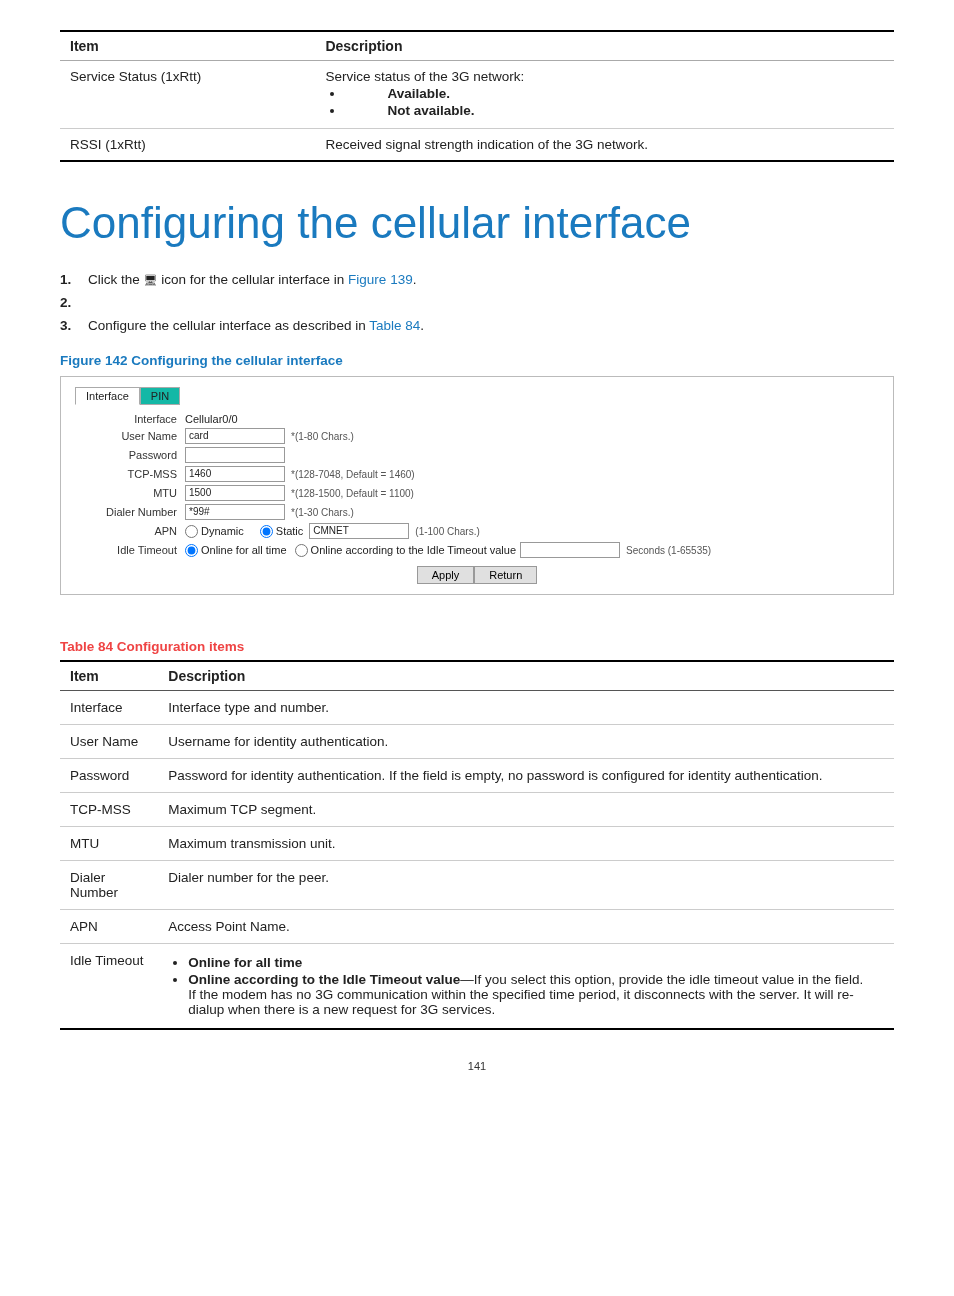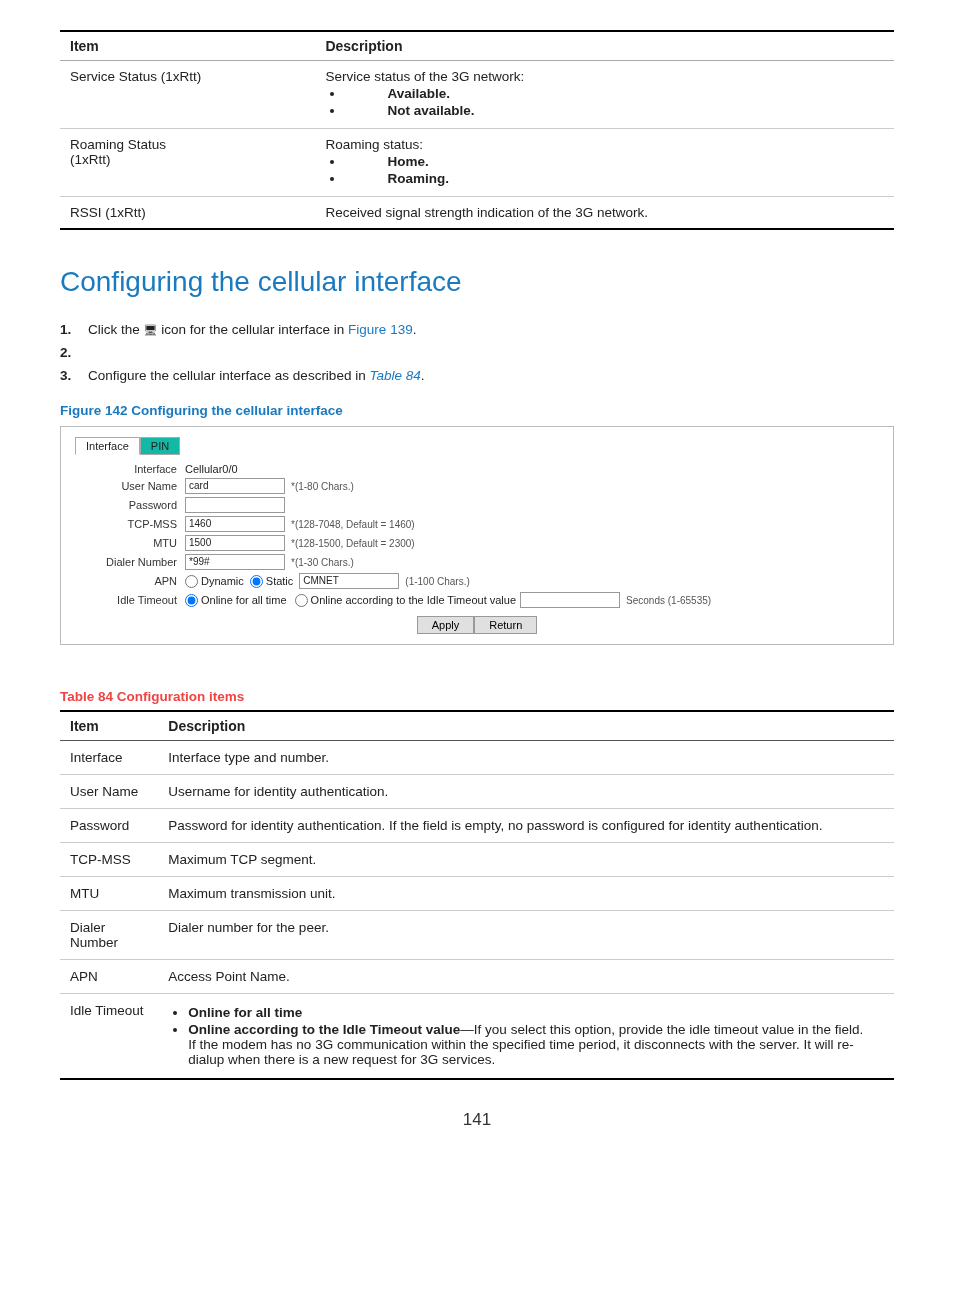--- a/index.html
+++ b/index.html
@@ -44,21 +44,21 @@
     .top-table td ul li {
       margin: 2px 0;
     }
     .top-table td ul li strong {
       font-weight: bold;
       margin-left: 42px;
     }
 
     
     .section-heading {
-      font-size: 28px;
+      font-size: 44px;
       color: #1a7abf;
       font-weight: normal;
       margin-bottom: 24px;
       margin-top: 22px;
     }
 
     
     .steps-list {
       list-style: none;
       margin-bottom: 20px;
@@ -201,21 +201,21 @@
     .data-table td ul li {
       margin: 2px 0;
     }
     .data-table td ul li strong {
       font-weight: bold;
     }
 
     
     .page-number {
       text-align: center;
-      font-size: 17px;
+      font-size: 11px;
       color: #333;
       margin-top: 30px;
     }
   </style>
 </head>
 <body>
 
 
 
 
@@ -227,31 +227,20 @@
     </tr>
   </thead>
   <tbody id="top-table-body">
       <tr>
         <td style="white-space: pre-wrap;">Service Status (1xRtt)</td>
         <td>
           <div>Service status of the 3G network:</div>
           <ul>
             <li><strong>Available.</strong></li>
             <li><strong>Not available.</strong></li>
-          </ul>
-        </td>
-      </tr>
-      <tr>
-        <td style="white-space: pre-wrap;">Roaming Status
-(1xRtt)</td>
-        <td>
-          <div>Roaming status:</div>
-          <ul>
-            <li><strong>Home.</strong></li>
-            <li><strong>Roaming.</strong></li>
           </ul>
         </td>
       </tr>
       <tr>
         <td style="white-space: pre-wrap;">RSSI (1xRtt)</td>
         <td>Received signal strength indication of the 3G network.</td>
       </tr>
     </tbody>
 </table>
 
@@ -262,21 +251,21 @@
 <ol class="steps-list" id="steps-list">
     <li>
       <span class="step-num">1.</span>
       <span class="step-text">Click the <span style="font-size: 11px;">🖥</span> icon for the cellular interface in <span class="link" style="color: rgb(26, 122, 191);">Figure 139</span>.</span>
     </li>
     <li>
       <span class="step-num">2.</span>
     </li>
     <li>
       <span class="step-num">3.</span>
-      <span class="step-text">Configure the cellular interface as described in <span class="link" style="color: rgb(26, 122, 191); font-style: italic;">Table 84</span>.</span>
+      <span class="step-text">Configure the cellular interface as described in <span class="link" style="color: rgb(26, 122, 191);">Table 84</span>.</span>
     </li>
   </ol>
 
 
 <div class="figure-caption">Figure 142 Configuring the cellular interface</div>
 
 
 <div class="figure-wrapper">
   <div class="figure-box" id="figure-box">
       <div class="fig-tabs">
@@ -298,31 +287,31 @@
           <div class="fig-input"></div>
         </div>
         <div class="fig-row">
           <div class="fig-label">TCP-MSS</div>
           <div class="fig-input">1460</div>
           <span class="fig-hint">*(128-7048, Default = 1460)</span>
         </div>
         <div class="fig-row">
           <div class="fig-label">MTU</div>
           <div class="fig-input">1500</div>
-          <span class="fig-hint">*(128-1500, Default = 2300)</span>
+          <span class="fig-hint">*(128-1500, Default = 1100)</span>
         </div>
         <div class="fig-row">
           <div class="fig-label">Dialer Number</div>
           <div class="fig-input">*99#</div>
           <span class="fig-hint">*(1-30 Chars.)</span>
         </div>
         <div class="fig-row">
           <div class="fig-label">APN</div>
           <input type="radio" name="apn" class="fig-radio" style="">
-          <span style="margin-right: 6px;">Dynamic</span>
+          <span style="margin-right: 16px;">Dynamic</span>
           <input type="radio" name="apn" class="fig-radio" checked="" style="">
           <span style="margin-right: 6px;">Static</span>
           <div class="fig-input">CMNET</div>
           <span class="fig-hint">(1-100 Chars.)</span>
         </div>
         <div class="fig-row">
           <div class="fig-label">Idle Timeout</div>
           <input type="radio" name="idle" class="fig-radio" checked="" style="">
           <span style="margin-right: 8px;">Online for all time</span>
           <input type="radio" name="idle" class="fig-radio" style="">

